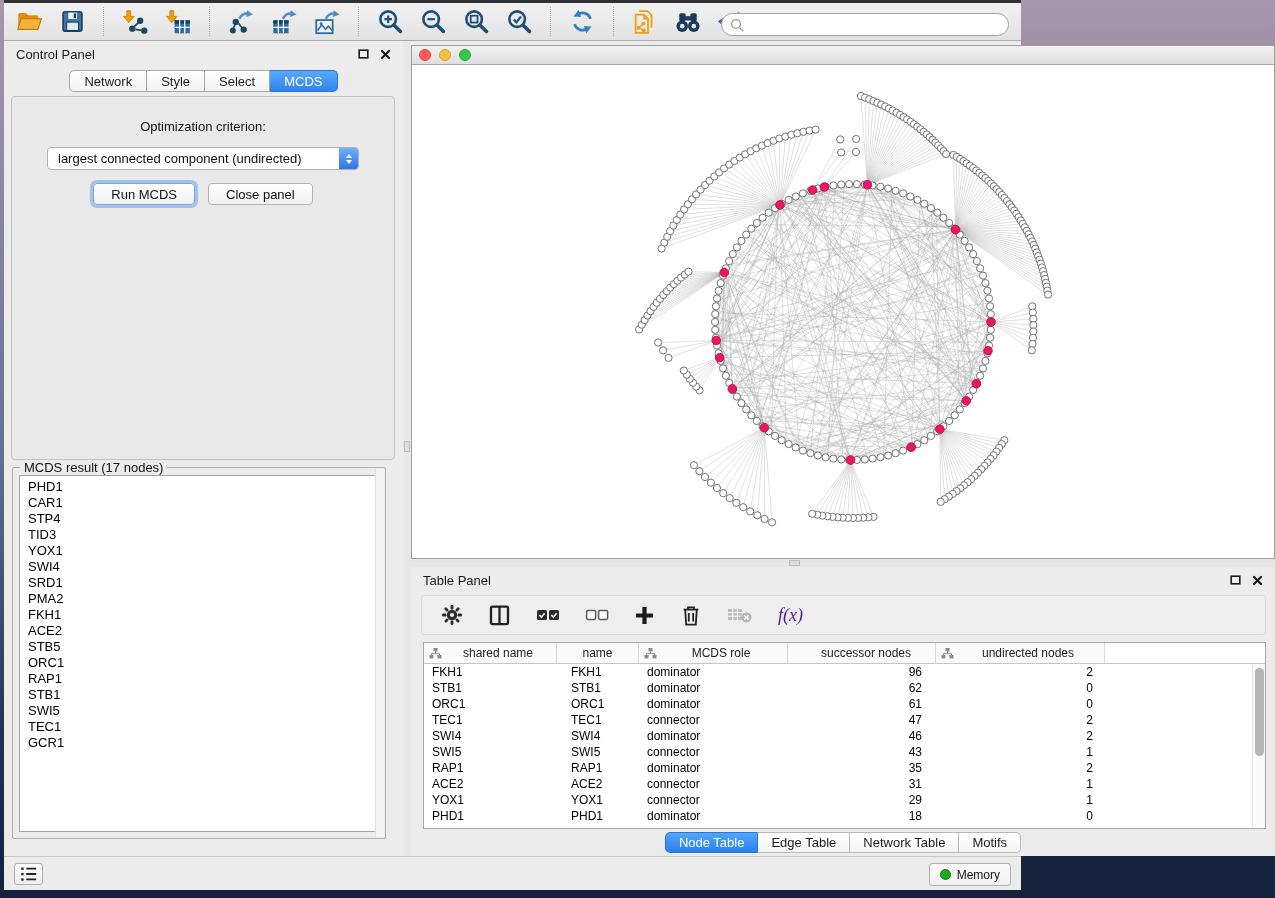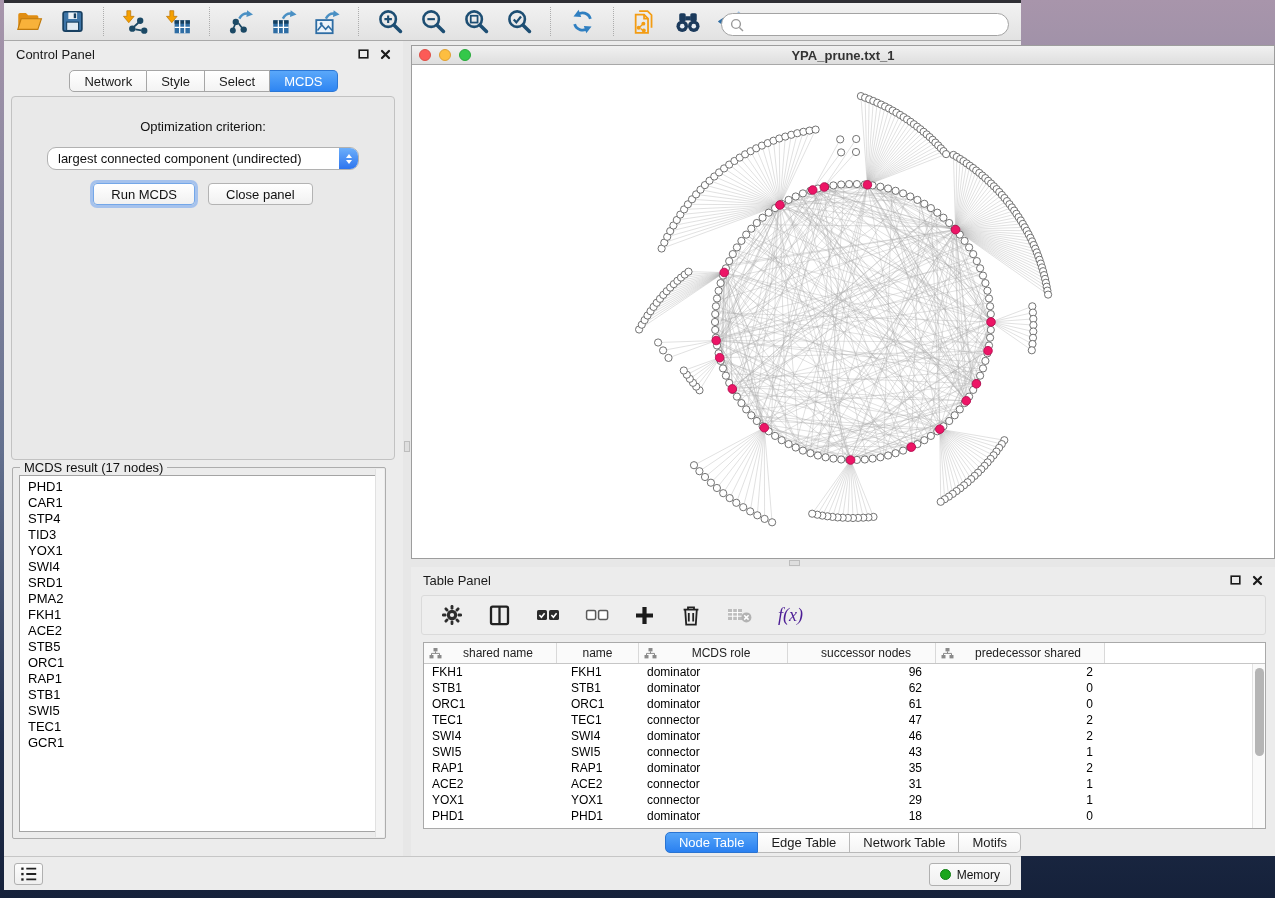--- a/index.html
+++ b/index.html
@@ -30,21 +30,21 @@
   .cp-tabs { display:flex; justify-content:center; margin-top:3px; }
   .seg { height:22px; font-size:13px; padding:0 14px; background:linear-gradient(#ffffff,#f3f3f3);
     border:1px solid #a6a6a6; border-left:none; display:flex; align-items:center; color:#1c1c1c; }
   .seg:first-child { border-left:1px solid #a6a6a6; border-radius:5px 0 0 5px; }
   .seg:last-child { border-radius:0 5px 5px 0; }
   .seg.active { background:linear-gradient(#5aa8fa,#2e85f2); color:#fff; border-color:#2c77d4; }
   .mcds-body { position:absolute; left:7px; right:8px; top:55px; height:364px; background:#e9e9e9;
     border:1px solid #c2c2c2; border-radius:4px; text-align:center; }
   .crit-label { margin-top:22px; font-size:13px; color:#111; }
   .dropdown { margin:13px auto 0; width:312px; height:23px; background:#fff; border:1px solid #b1b1b1;
-    border-radius:9px; display:flex; align-items:center; overflow:hidden; }
+    border-radius:4px; display:flex; align-items:center; overflow:hidden; }
   .dd-text { flex:1; font-size:13px; padding-left:10px; text-align:left; white-space:nowrap; color:#111; }
   .dd-stepper { width:19px; height:23px; background:linear-gradient(#70b2fb,#2a72ee);
     display:flex; flex-direction:column; align-items:center; justify-content:center; gap:2px; flex:none; }
   .tri-up { width:0; height:0; border:3.5px solid transparent; border-bottom:4.5px solid #fff; border-top:none; }
   .tri-dn { width:0; height:0; border:3.5px solid transparent; border-top:4.5px solid #fff; border-bottom:none; }
   .buttons-row { margin-top:13px; display:flex; justify-content:center; gap:13px; }
   .btn { height:22px; padding:0 17px; font-size:13px; background:linear-gradient(#ffffff,#f1f1f1);
     border:1px solid #b3b3b3; border-radius:4px; color:#111; display:flex; align-items:center; }
   .btn.focused { border-color:#74a7e8; box-shadow:0 0 0 3px rgba(110,163,240,.55); }
   .result-group { position:absolute; left:8px; right:17px; top:426px; bottom:17px;
@@ -328,21 +328,20 @@
       <div class="grab"></div>
     </div>
 
   <div class="net-frame">
     <div class="net-titlebar">
       <span class="lights">
         <span class="light red"></span>
         <span class="light yellow"></span>
         <span class="light green"></span>
       </span>
-      <span class="net-title-text">YPA_prune.txt_1</span>
     </div>
     <svg class="net-canvas" id="net-svg" viewBox="0 0 862 493">
         <path d="M367.9 140.0L249.6 183.5M367.9 140.0L252.3 177.6M367.9 140.0L255.2 171.8M367.9 140.0L258.2 166.1M367.9 140.0L261.4 160.5M367.9 140.0L264.8 155.0M367.9 140.0L268.3 149.6M367.9 140.0L272.1 144.4M367.9 140.0L275.9 139.3M367.9 140.0L280.0 134.3M367.9 140.0L284.1 129.4M367.9 140.0L288.5 124.7M367.9 140.0L292.9 120.1M367.9 140.0L297.5 115.7M367.9 140.0L302.3 111.5M367.9 140.0L307.1 107.4M367.9 140.0L312.1 103.4M367.9 140.0L317.2 99.6M367.9 140.0L322.4 96.0M367.9 140.0L327.7 92.6M367.9 140.0L333.1 89.3M367.9 140.0L338.6 86.2M367.9 140.0L344.2 83.3M367.9 140.0L349.9 80.6M367.9 140.0L355.7 78.1M367.9 140.0L361.5 75.7M367.9 140.0L367.3 73.5M367.9 140.0L373.3 71.6M367.9 140.0L379.3 69.8M367.9 140.0L385.3 68.2M367.9 140.0L391.4 66.8M367.9 140.0L397.5 65.6M367.9 140.0L403.6 64.6M400.7 125.0L429.1 87.4M400.7 125.0L428.2 74.4M412.3 122.0L444.0 87.0M412.3 122.0L444.2 74.0M455.4 119.8L448.9 31.1M455.4 119.8L453.1 32.7M455.4 119.8L457.2 34.3M455.4 119.8L461.3 36.0M455.4 119.8L465.3 37.8M455.4 119.8L469.2 39.6M455.4 119.8L473.1 41.5M455.4 119.8L477.0 43.5M455.4 119.8L480.7 45.6M455.4 119.8L484.4 47.7M455.4 119.8L488.1 49.9M455.4 119.8L491.6 52.1M455.4 119.8L495.1 54.4M455.4 119.8L498.6 56.8M455.4 119.8L501.9 59.2M455.4 119.8L505.2 61.7M455.4 119.8L508.4 64.2M455.4 119.8L511.6 66.8M455.4 119.8L514.7 69.4M455.4 119.8L517.7 72.1M455.4 119.8L520.6 74.8M455.4 119.8L523.4 77.6M455.4 119.8L526.2 80.4M455.4 119.8L528.9 83.3M455.4 119.8L531.5 86.1M455.4 119.8L534.1 89.1M543.6 164.7L541.4 89.9M543.6 164.7L544.8 91.9M543.6 164.7L548.2 94.0M543.6 164.7L551.5 96.1M543.6 164.7L554.7 98.4M543.6 164.7L557.9 100.7M543.6 164.7L561.1 103.0M543.6 164.7L564.2 105.5M543.6 164.7L567.3 107.9M543.6 164.7L570.3 110.5M543.6 164.7L573.3 113.1M543.6 164.7L576.2 115.8M543.6 164.7L579.1 118.5M543.6 164.7L581.9 121.3M543.6 164.7L584.6 124.1M543.6 164.7L587.3 127.0M543.6 164.7L589.9 130.0M543.6 164.7L592.5 133.0M543.6 164.7L595.0 136.1M543.6 164.7L597.5 139.2M543.6 164.7L599.9 142.4M543.6 164.7L602.2 145.6M543.6 164.7L604.4 148.8M543.6 164.7L606.6 152.1M543.6 164.7L608.8 155.5M543.6 164.7L610.8 158.9M543.6 164.7L612.8 162.3M543.6 164.7L614.7 165.8M543.6 164.7L616.6 169.3M543.6 164.7L618.4 172.8M543.6 164.7L620.1 176.4M543.6 164.7L621.7 180.0M543.6 164.7L623.3 183.7M543.6 164.7L624.8 187.4M543.6 164.7L626.2 191.1M543.6 164.7L627.5 194.8M543.6 164.7L628.8 198.6M543.6 164.7L630.0 202.4M543.6 164.7L631.1 206.2M543.6 164.7L632.1 210.1M543.6 164.7L633.1 213.9M543.6 164.7L633.9 217.8M543.6 164.7L634.7 221.7M543.6 164.7L635.4 225.6M543.6 164.7L636.1 229.6M579.0 257.0L620.3 241.3M579.0 257.0L620.9 247.6M579.0 257.0L621.3 253.9M579.0 257.0L621.4 260.1M579.0 257.0L621.3 266.5M579.0 257.0L621.0 272.8M579.0 257.0L620.5 279.0M579.0 257.0L619.8 285.3M312.2 207.5L227.1 264.5M312.2 207.5L229.8 259.7M312.2 207.5L232.6 255.1M312.2 207.5L235.5 250.5M312.2 207.5L238.5 246.2M312.2 207.5L241.6 241.9M312.2 207.5L244.7 237.8M312.2 207.5L248.0 233.8M312.2 207.5L251.3 229.9M312.2 207.5L254.7 226.2M312.2 207.5L258.2 222.6M312.2 207.5L261.8 219.1M312.2 207.5L265.4 215.8M312.2 207.5L269.0 212.6M312.2 207.5L272.7 209.6M312.2 207.5L276.5 206.7M304.2 275.5L256.5 292.9M304.2 275.5L251.1 285.4M304.2 275.5L246.1 277.5M307.7 292.7L287.5 325.3M307.7 292.7L284.2 321.6M307.7 292.7L281.0 317.8M307.7 292.7L277.8 313.8M307.7 292.7L274.8 309.7M307.7 292.7L271.8 305.5M352.3 362.7L282.0 400.2M352.3 362.7L287.4 406.2M352.3 362.7L293.0 412.0M352.3 362.7L298.9 417.7M352.3 362.7L304.9 423.0M352.3 362.7L311.2 428.2M352.3 362.7L317.7 433.1M352.3 362.7L324.3 437.8M352.3 362.7L331.2 442.2M352.3 362.7L338.2 446.4M352.3 362.7L345.3 450.3M352.3 362.7L352.6 453.9M352.3 362.7L360.1 457.3M438.6 395.0L461.5 451.9M438.6 395.0L456.4 452.4M438.6 395.0L451.3 452.7M438.6 395.0L446.1 452.9M438.6 395.0L441.0 453.0M438.6 395.0L435.9 452.9M438.6 395.0L430.7 452.7M438.6 395.0L425.6 452.4M438.6 395.0L420.5 451.9M438.6 395.0L415.4 451.3M438.6 395.0L410.3 450.6M438.6 395.0L405.3 449.7M438.6 395.0L400.2 448.7M527.8 364.2L592.3 375.2M527.8 364.2L589.8 379.1M527.8 364.2L587.1 382.8M527.8 364.2L584.4 386.6M527.8 364.2L581.6 390.3M527.8 364.2L578.6 393.9M527.8 364.2L575.6 397.4M527.8 364.2L572.5 400.9M527.8 364.2L569.3 404.3M527.8 364.2L566.0 407.7M527.8 364.2L562.6 410.9M527.8 364.2L559.2 414.1M527.8 364.2L555.6 417.3M527.8 364.2L552.0 420.3M527.8 364.2L548.3 423.3M527.8 364.2L544.5 426.1M527.8 364.2L540.7 428.9M527.8 364.2L536.8 431.6M527.8 364.2L532.7 434.2M527.8 364.2L528.7 436.8M367.9 140.0L310.2 212.9M367.9 140.0L523.8 367.4M367.9 140.0L374.3 377.8M367.9 140.0L503.8 134.1M367.9 140.0L304.9 280.0M367.9 140.0L420.9 120.5M367.9 140.0L343.3 354.4M367.9 140.0L532.6 360.2M367.9 140.0L305.1 233.1M367.9 140.0L441.1 119.0M367.9 140.0L542.8 350.2M367.9 140.0L437.3 395.0M367.9 140.0L392.6 127.8M367.9 140.0L485.9 126.5M367.9 140.0L303.0 257.6M367.9 140.0L387.5 384.2M367.9 140.0L335.0 345.4M367.9 140.0L579.0 253.7M367.9 140.0L305.3 231.8M367.9 140.0L513.0 374.7M367.9 140.0L571.9 213.4M367.9 140.0L325.6 332.6M400.7 125.0L426.3 119.8M400.7 125.0L568.7 204.8M400.7 125.0L495.3 130.1M400.7 125.0L469.9 391.9M400.7 125.0L305.5 283.1M400.7 125.0L577.0 233.6M400.7 125.0L505.2 134.8M400.7 125.0L516.9 372.3M400.7 125.0L303.4 246.4M400.7 125.0L491.0 385.6M412.3 122.0L309.8 214.3M412.3 122.0L575.2 224.8M412.3 122.0L571.9 213.2M412.3 122.0L311.6 305.0M412.3 122.0L327.7 335.8M412.3 122.0L445.2 119.1M412.3 122.0L356.9 366.4M412.3 122.0L475.7 123.4M412.3 122.0L395.4 126.8M412.3 122.0L431.1 394.6M412.3 122.0L528.1 364.0M412.3 122.0L303.2 263.9M412.3 122.0L480.2 124.7M412.3 122.0L411.6 122.2M412.3 122.0L404.2 124.0M412.3 122.0L564.1 194.6M455.4 119.8L382.8 382.1M455.4 119.8L392.7 386.3M455.4 119.8L565.1 317.4M455.4 119.8L558.5 184.5M455.4 119.8L570.5 304.8M455.4 119.8L315.7 199.1M455.4 119.8L570.0 305.9M455.4 119.8L530.8 152.2M455.4 119.8L546.8 168.4M455.4 119.8L578.3 243.3M455.4 119.8L352.7 150.9M455.4 119.8L303.9 241.2M455.4 119.8L335.7 346.2M455.4 119.8L552.4 338.4M455.4 119.8L562.9 192.4M455.4 119.8L414.8 392.5M455.4 119.8L567.6 311.9M455.4 119.8L416.6 121.2M455.4 119.8L403.8 389.9M455.4 119.8L500.1 132.3M455.4 119.8L304.1 274.6M455.4 119.8L501.2 381.2M455.4 119.8L541.2 162.2M543.6 164.7L313.6 310.1M543.6 164.7L560.3 326.4M543.6 164.7L314.7 201.4M543.6 164.7L319.4 322.3M543.6 164.7L369.3 139.1M543.6 164.7L327.5 335.5M543.6 164.7L379.9 133.2M543.6 164.7L423.2 393.8M543.6 164.7L402.3 124.5M543.6 164.7L309.8 214.2M543.6 164.7L517.2 372.0M543.6 164.7L394.3 386.9M543.6 164.7L578.9 262.2M543.6 164.7L547.4 344.8M543.6 164.7L315.4 199.7M543.6 164.7L308.5 295.7M543.6 164.7L401.7 124.7M543.6 164.7L552.2 175.3M543.6 164.7L395.7 387.3M543.6 164.7L387.5 129.8M543.6 164.7L471.9 391.5M543.6 164.7L555.0 334.7M543.6 164.7L555.8 180.4M543.6 164.7L304.6 235.7M543.6 164.7L501.3 381.1M543.6 164.7L535.5 156.4M543.6 164.7L577.0 280.5M543.6 164.7L501.0 132.7M543.6 164.7L406.2 390.5M579.0 257.0L464.1 121.0M579.0 257.0L323.2 185.2M579.0 257.0L512.4 138.9M579.0 257.0L363.2 371.0M579.0 257.0L370.1 138.6M579.0 257.0L477.9 124.0M579.0 257.0L345.8 356.9M579.0 257.0L545.6 347.0M579.0 257.0L377.3 134.6M579.0 257.0L477.4 390.1M579.0 257.0L333.1 171.0M579.0 257.0L534.6 155.6M579.0 257.0L531.4 361.3M579.0 257.0L346.7 156.2M579.0 257.0L578.8 248.7M579.0 257.0L430.1 394.6M579.0 257.0L349.9 360.7M579.0 257.0L539.1 354.0M579.0 257.0L556.7 332.3M579.0 257.0L476.2 123.6M579.0 257.0L331.4 340.8M579.0 257.0L303.3 247.7M579.0 257.0L496.6 130.7M576.0 285.7L403.0 389.7M576.0 285.7L405.3 390.3M576.0 285.7L405.4 123.7M576.0 285.7L419.0 120.8M576.0 285.7L369.6 138.9M576.0 285.7L576.7 231.9M576.0 285.7L466.1 121.3M576.0 285.7L578.9 262.6M576.0 285.7L317.0 317.6M576.0 285.7L578.6 266.9M564.4 318.8L506.8 135.7M564.4 318.8L313.0 308.6M564.4 318.8L404.6 123.9M564.4 318.8L332.1 172.2M564.4 318.8L314.6 201.7M564.4 318.8L320.8 189.3M564.4 318.8L387.1 384.0M564.4 318.8L330.1 174.8M564.4 318.8L369.9 138.7M564.4 318.8L550.4 341.1M564.4 318.8L376.6 135.0M564.4 318.8L303.1 252.9M564.4 318.8L335.2 345.5M554.3 335.8L324.2 330.4M554.3 335.8L453.6 119.6M554.3 335.8L378.1 134.2M554.3 335.8L399.4 125.4M554.3 335.8L381.8 132.3M554.3 335.8L374.0 377.6M554.3 335.8L466.1 121.3M554.3 335.8L508.0 136.4M554.3 335.8L394.2 386.8M554.3 335.8L386.8 130.1M554.3 335.8L538.6 159.5M554.3 335.8L387.2 129.9M554.3 335.8L574.1 220.7M554.3 335.8L319.1 321.6M554.3 335.8L477.3 123.8M554.3 335.8L303.9 241.0M554.3 335.8L340.4 162.5M554.3 335.8L408.4 391.1M554.3 335.8L558.7 329.0M554.3 335.8L493.2 384.8M527.8 364.2L519.2 143.3M527.8 364.2L534.0 359.0M527.8 364.2L304.8 279.2M527.8 364.2L515.2 373.3M527.8 364.2L549.8 341.9M527.8 364.2L309.7 214.4M527.8 364.2L524.5 147.1M527.8 364.2L339.7 350.7M527.8 364.2L489.9 386.1M527.8 364.2L476.7 123.7M527.8 364.2L334.9 168.8M527.8 364.2L308.6 296.1M527.8 364.2L578.3 270.4M527.8 364.2L303.2 250.1M527.8 364.2L528.6 363.6M527.8 364.2L517.3 372.0M527.8 364.2L435.5 394.9M527.8 364.2L571.3 211.4M499.3 382.1L508.0 136.4M499.3 382.1L303.1 262.7M499.3 382.1L379.6 380.6M499.3 382.1L450.4 394.7M499.3 382.1L578.8 264.4M499.3 382.1L496.6 383.3M499.3 382.1L347.6 358.6M499.3 382.1L512.7 374.9M499.3 382.1L524.2 367.1M499.3 382.1L329.0 337.7M499.3 382.1L359.1 145.9M438.6 395.0L540.6 352.5M438.6 395.0L383.0 382.2M438.6 395.0L360.4 145.0M438.6 395.0L568.5 309.8M438.6 395.0L344.0 355.2M438.6 395.0L375.0 135.8M438.6 395.0L518.3 371.3M438.6 395.0L521.0 144.5M438.6 395.0L349.3 153.9M438.6 395.0L577.9 239.7M438.6 395.0L559.6 186.4M438.6 395.0L358.3 367.4M438.6 395.0L420.6 393.5M438.6 395.0L573.7 294.7M438.6 395.0L541.3 351.8M438.6 395.0L306.1 228.0M438.6 395.0L404.6 390.1M438.6 395.0L525.5 147.9M352.3 362.7L529.5 151.1M352.3 362.7L572.9 216.3M352.3 362.7L405.9 123.6M352.3 362.7L312.4 207.0M352.3 362.7L315.7 314.8M352.3 362.7L412.1 391.9M352.3 362.7L478.3 389.9M352.3 362.7L470.9 391.7M352.3 362.7L487.0 126.9M352.3 362.7L371.8 376.4M352.3 362.7L303.9 272.4M352.3 362.7L311.6 209.1M352.3 362.7L305.6 230.3M352.3 362.7L307.5 221.9M352.3 362.7L318.0 194.4M320.3 323.9L392.1 127.9M320.3 323.9L523.8 146.6M320.3 323.9L303.1 261.0M320.3 323.9L425.9 119.8M320.3 323.9L305.5 283.3M320.3 323.9L309.2 298.0M320.3 323.9L358.1 367.3M320.3 323.9L313.6 203.9M320.3 323.9L532.4 153.6M320.3 323.9L579.0 253.7M320.3 323.9L523.4 146.3M320.3 323.9L570.3 305.2M320.3 323.9L566.1 198.8M320.3 323.9L535.9 357.2M320.3 323.9L316.0 198.6M320.3 323.9L303.0 259.1M307.7 292.7L501.1 381.2M307.7 292.7L570.3 208.8M307.7 292.7L346.1 156.8M307.7 292.7L458.5 120.1M307.7 292.7L400.6 389.0M307.7 292.7L314.0 311.0M307.7 292.7L555.3 179.7M307.7 292.7L575.9 285.9M307.7 292.7L441.1 395.0M307.7 292.7L367.9 374.1M307.7 292.7L480.7 389.2M304.2 275.5L487.6 386.9M304.2 275.5L305.0 280.3M304.2 275.5L502.2 133.3M304.2 275.5L562.7 192.0M304.2 275.5L554.7 178.8M304.2 275.5L569.4 206.5M304.2 275.5L429.9 119.4M304.2 275.5L376.2 378.8M304.2 275.5L373.3 377.2M304.2 275.5L313.0 308.6M304.2 275.5L577.5 277.2M304.2 275.5L577.7 237.9M304.2 275.5L331.0 173.6M304.2 275.5L368.6 139.5M304.2 275.5L411.6 122.2M304.2 275.5L509.8 376.6M304.2 275.5L306.6 288.5M304.2 275.5L479.5 124.5M304.2 275.5L570.6 304.3M304.2 275.5L572.8 297.9M312.2 207.5L303.9 272.9M312.2 207.5L529.0 363.3M312.2 207.5L567.8 311.5M312.2 207.5L386.2 383.6M312.2 207.5L315.6 314.6M312.2 207.5L491.7 385.3M312.2 207.5L388.6 129.3M312.2 207.5L303.1 251.8M312.2 207.5L441.2 395.0M312.2 207.5L309.7 299.4M312.2 207.5L388.0 384.4M312.2 207.5L311.0 303.2M312.2 207.5L308.7 296.3M312.2 207.5L576.0 285.4M312.2 207.5L578.3 270.6M455.3 394.3L391.2 128.3M347.5 358.5L372.9 377.1M532.1 360.7L336.4 166.9M540.4 352.8L384.6 131.0M541.5 351.5L323.0 185.4M367.3 140.3L305.9 285.3M512.6 375.0L339.1 350.1M534.0 358.9L391.4 385.8M521.5 144.9L409.4 122.7M575.0 290.1L303.5 245.4M419.6 120.7L347.0 358.1M459.3 393.8L430.9 394.6M410.8 391.6L495.1 130.0M519.8 370.3L553.9 336.3M308.4 295.3L305.2 232.3M564.9 196.3L303.0 256.9M549.1 342.8L378.5 380.1M319.6 191.4L311.8 208.4M338.0 348.8L412.8 392.1M303.9 272.5L573.9 219.9M509.3 137.1L553.9 177.6M540.9 161.8L343.2 159.6M506.1 378.7L513.4 374.5M384.9 383.1L559.9 186.9M576.1 228.8L423.5 120.1M398.4 388.3L424.0 120.1M526.3 365.5L344.1 355.2M557.0 331.7L546.3 346.2M363.4 142.9L552.8 176.0M344.8 355.9L449.8 119.3M304.1 239.9L416.2 121.2M432.2 119.3L415.5 392.6M304.0 273.5L303.4 246.7M325.4 332.3L547.8 169.7M468.5 392.2L389.5 385.0M561.3 324.5L543.6 164.7M569.7 207.2L576.0 228.5M366.7 140.7L449.5 119.3M458.4 120.1L578.7 265.3M320.6 324.4L514.9 373.5M365.9 141.2L359.3 368.2M576.2 229.4L427.8 394.4M482.5 388.6L342.9 160.0M480.0 124.6L471.5 391.6M303.1 261.4L530.2 151.7" fill="none" stroke="#a9a9a9" stroke-width="0.65" opacity="0.55"></path>
         <g>
           <circle cx="579.0" cy="257.0" r="3.6" fill="#ffffff" stroke="#636363" stroke-width="0.9"></circle>
           <circle cx="578.8" cy="249.1" r="3.6" fill="#ffffff" stroke="#636363" stroke-width="0.9"></circle>
           <circle cx="578.1" cy="241.3" r="3.6" fill="#ffffff" stroke="#636363" stroke-width="0.9"></circle>
           <circle cx="577.0" cy="233.5" r="3.6" fill="#ffffff" stroke="#636363" stroke-width="0.9"></circle>
           <circle cx="575.4" cy="225.7" r="3.6" fill="#ffffff" stroke="#636363" stroke-width="0.9"></circle>
           <circle cx="573.4" cy="218.1" r="3.6" fill="#ffffff" stroke="#636363" stroke-width="0.9"></circle>
@@ -785,21 +784,21 @@
           </div>
           <div class="th" style="width: 169px;">
             <svg width="13" height="12" viewBox="0 0 13 12">
               <path d="M6.5 4.4 v2 M2.5 8 V6.4 h8 V8" stroke="#8a8a8a" fill="none" stroke-width="1"></path>
               <g fill="#8a8a8a">
                 <rect x="4.5" y="1" width="4" height="3.4"></rect>
                 <rect x="0.5" y="8" width="4" height="3.4"></rect>
                 <rect x="8.5" y="8" width="4" height="3.4"></rect>
               </g>
             </svg>
-            <span class="lbl">predecessor shared</span>
+            <span class="lbl">undirected nodes</span>
           </div>
           <div class="th-filler"></div>
         </div>
       <div id="table-body">
           <div class="tr">
             <div class="td" style="width: 133px; text-align: left; padding-left: 8px;">FKH1</div>
             <div class="td" style="width: 82px; text-align: left; padding-left: 14px;">FKH1</div>
             <div class="td" style="width: 149px; text-align: left; padding-left: 8px;">dominator</div>
             <div class="td" style="width: 148px; text-align: right; padding-right: 14px;">96</div>
             <div class="td" style="width: 169px; text-align: right; padding-right: 12px;">2</div>

